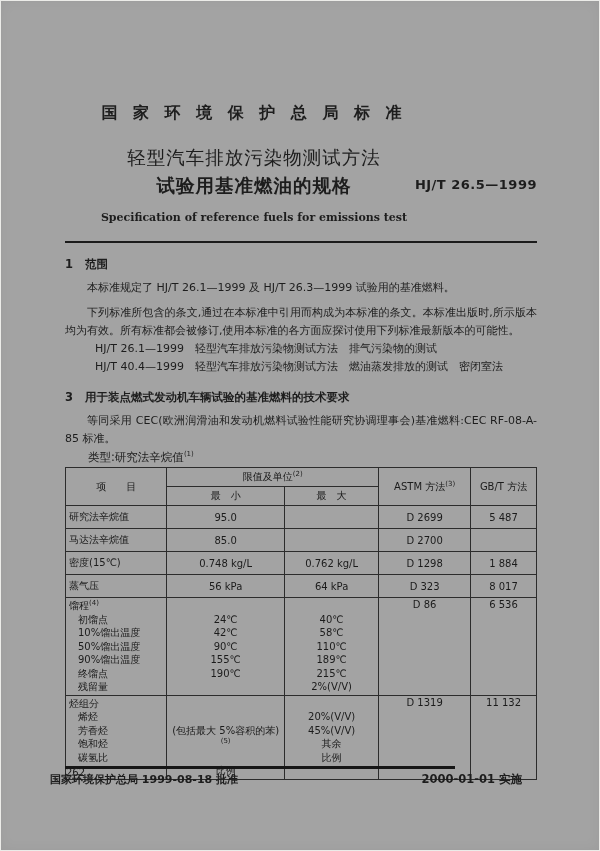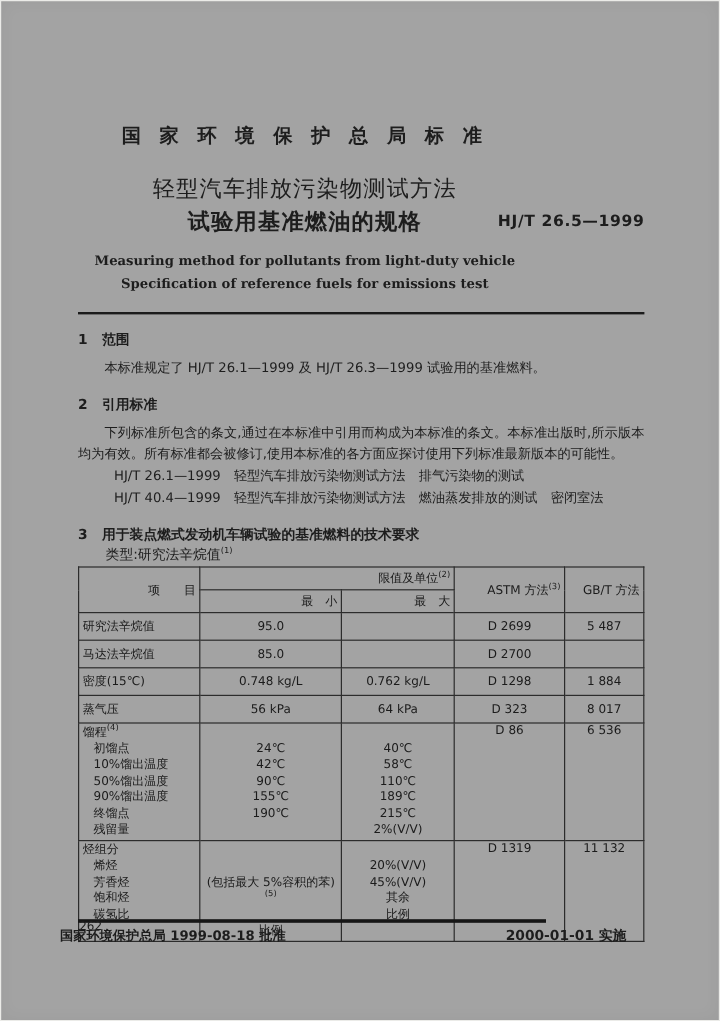--- a/index.html
+++ b/index.html
@@ -28,21 +28,21 @@
   .para { font-size:11px; line-height:18px; text-indent:2em; margin-top:7px; text-align:justify; }
   .ref-line { font-size:11px; line-height:18px; padding-left:30px; }
   .type-line { font-size:11.5px; line-height:17px; padding-left:23px; margin-top:1px; }
 
   sup { font-size:7px; line-height:0; }
 
   
   table.spec { width:100%; border-collapse:collapse; margin-top:1px; font-size:10px; color:#1b1b1b; }
   table.spec td, table.spec th { border:1px solid #2c2c2c; padding:1px 3px; font-weight:normal; }
   table.spec { border:1.5px solid #161616; }
-  th.h { height:16px; text-align:right; }
+  th.h { height:16px; text-align:center; }
   td.c-item { width:21.5%; text-align:left; padding-left:6px; }
   td.c-min  { width:25%;  text-align:center; }
   td.c-max  { width:20%;  text-align:center; }
   td.c-astm { width:19.5%;text-align:center; }
   td.c-gbt  { width:14%;  text-align:center; }
   tr.simple td { height:20px; }
   .tline { line-height:13.5px; min-height:13.5px; }
   .sub { padding-left:9px; }
   td.vtop { vertical-align:top; padding-top:2px; }
   td.vline2 { vertical-align:top; padding-top:15px; }
@@ -60,44 +60,41 @@
 
 <div class="sheet">
   <div class="content">
 
     <div class="header">
       <div class="title-block">
         <div class="org-title">国 家 环 境 保 护 总 局 标 准</div>
         <div class="t1">轻型汽车排放污染物测试方法</div>
         <div class="t2">试验用基准燃油的规格</div>
         <div class="en-block">
-          <div class="en">Measuring method for pollutants from light-duty vehicle</div>
           <div class="en">Specification of reference fuels for emissions test</div>
         </div>
       </div>
       <div class="std-no">HJ/T 26.5—1999</div>
     </div>
 
     <div class="rule"></div>
 
     <div class="sec-head">
       <span class="no">1</span><span>范围</span>
     </div>
     <div class="para">本标准规定了 HJ/T 26.1—1999 及 HJ/T 26.3—1999 试验用的基准燃料。</div>
 
-    <div class="sec-head">
-      <span class="no">2</span><span>引用标准</span>
-    </div>
     <div class="para">下列标准所包含的条文,通过在本标准中引用而构成为本标准的条文。本标准出版时,所示版本均为有效。所有标准都会被修订,使用本标准的各方面应探讨使用下列标准最新版本的可能性。</div>
     <div class="ref-line">HJ/T 26.1—1999　轻型汽车排放污染物测试方法　排气污染物的测试</div>
     <div class="ref-line">HJ/T 40.4—1999　轻型汽车排放污染物测试方法　燃油蒸发排放的测试　密闭室法</div>
 
     <div class="sec-head">
       <span class="no">3</span><span>用于装点燃式发动机车辆试验的基准燃料的技术要求</span>
     </div>
+    <div class="para">等同采用 CEC(欧洲润滑油和发动机燃料试验性能研究协调理事会)基准燃料:CEC RF-08-A-85 标准。</div>
     <div class="type-line">
       <span>类型:研究法辛烷值</span><sup>(1)</sup>
     </div>
 
     <table class="spec">
       <tbody>
           <tr>
         <th class="h" rowspan="2" style="width:21.5%">项　　目</th>
         <th class="h" colspan="2"><span>限值及单位</span><sup>(2)</sup></th>
         <th class="h" rowspan="2" style="width:19.5%"><span>ASTM 方法</span><sup>(3)</sup></th>

